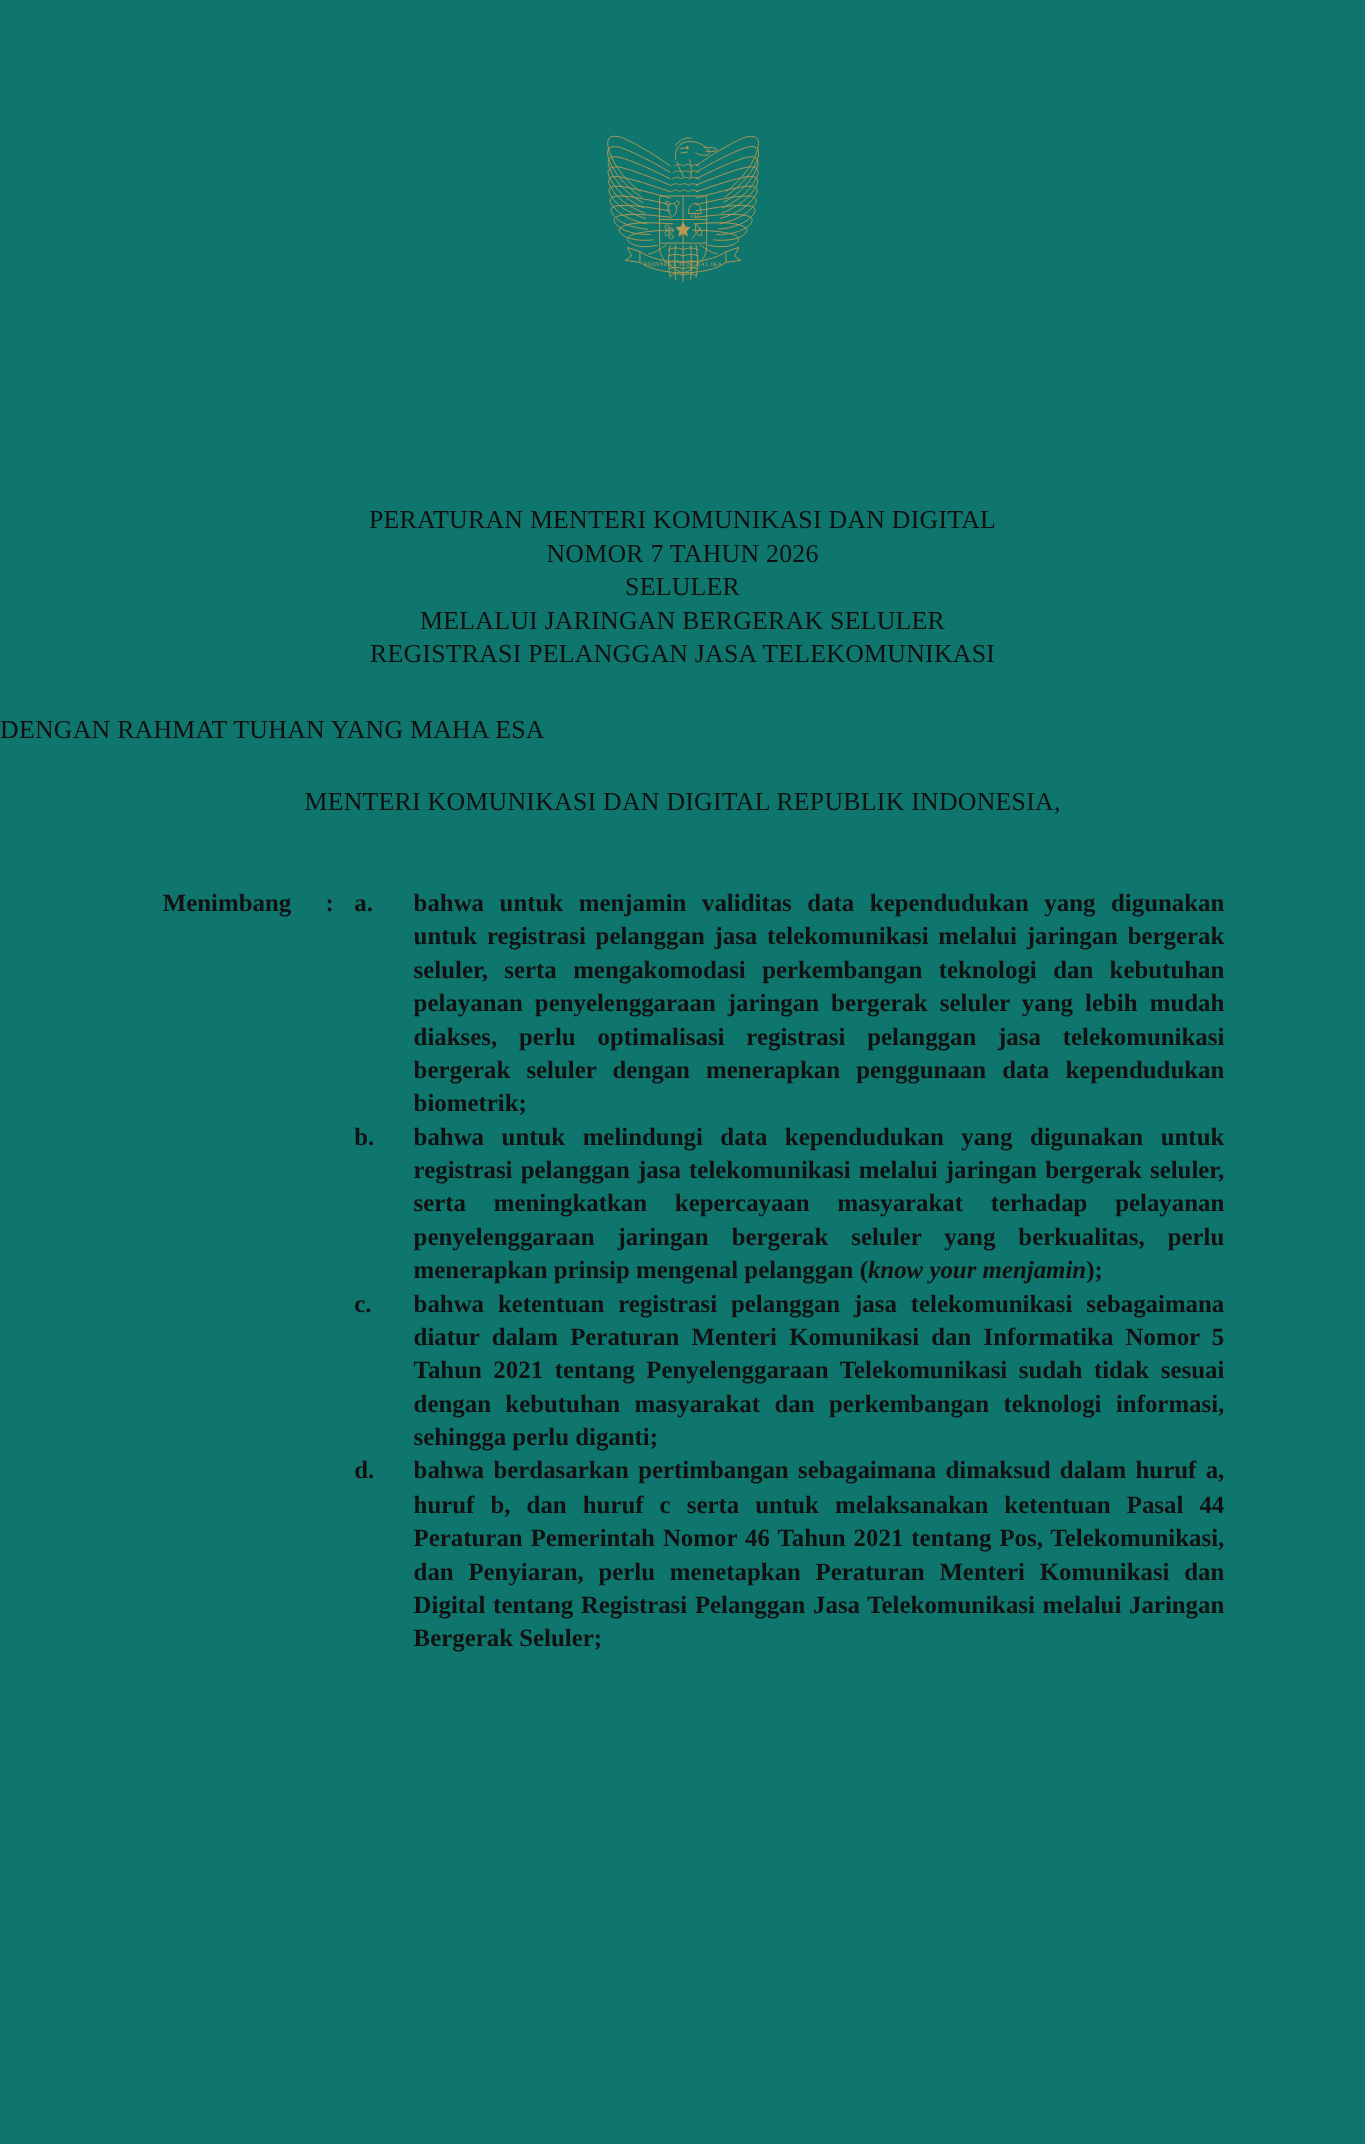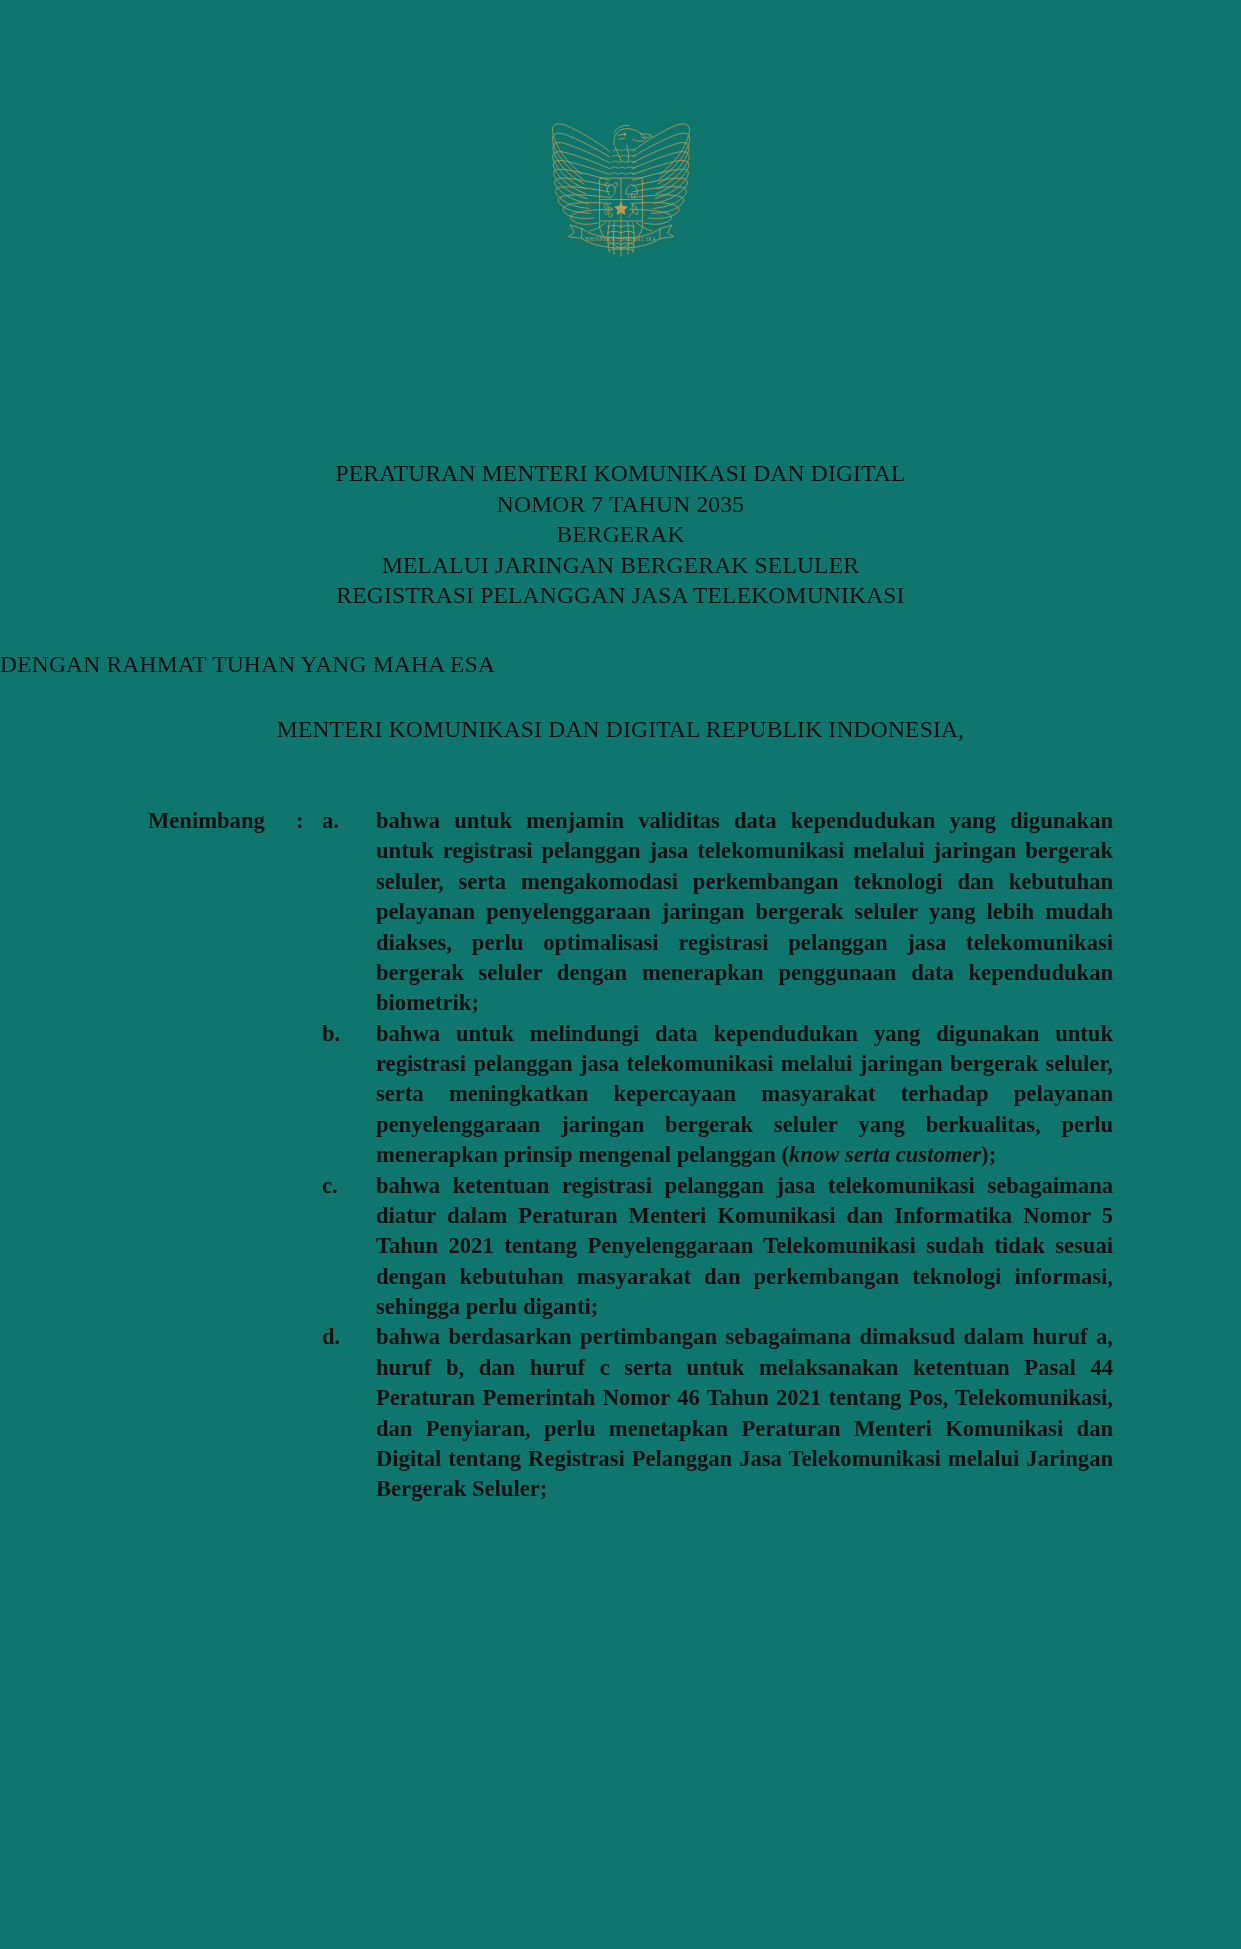--- a/index.html
+++ b/index.html
@@ -205,22 +205,22 @@
         <path d="M60 124 L48 120 L52 128 L46 132 L60 134"></path>
         <path d="M140 124 L152 120 L148 128 L154 132 L140 134"></path>
         <path d="M60 124 C78 137 122 137 140 124 L140 134 C122 147 78 147 60 134 Z"></path>
         <text x="100" y="137" font-size="5.2" fill="#b89a54" stroke="none" text-anchor="middle" font-family="'Liberation Serif', serif" letter-spacing="0.5">BHINNEKA TUNGGAL IKA</text>
       </g>
     </svg>
   </div>
 
   <div class="title-block">
     <span class="tline">PERATURAN MENTERI KOMUNIKASI DAN DIGITAL</span>
-    <span class="tline">NOMOR 7 TAHUN 2035</span>
-    <span class="tline">BERGERAK</span>
+    <span class="tline">NOMOR 7 TAHUN 2026</span>
+    <span class="tline">SELULER</span>
     <span class="tline">MELALUI JARINGAN BERGERAK SELULER</span>
     <span class="tline">REGISTRASI PELANGGAN JASA TELEKOMUNIKASI</span>
   </div>
 
   <div class="rahmat">DENGAN RAHMAT TUHAN YANG MAHA ESA</div>
 
   <div class="menteri-line">MENTERI KOMUNIKASI DAN DIGITAL REPUBLIK INDONESIA,</div>
 
   <div class="considering">
     <div class="considering-row">
@@ -228,21 +228,21 @@
       <div class="considering-colon">:</div>
       <div class="considering-items">
 
         <div class="item">
           <div class="item-marker">a.</div>
           <div class="item-text">bahwa untuk menjamin validitas data kependudukan yang digunakan untuk registrasi pelanggan jasa telekomunikasi melalui jaringan bergerak seluler, serta mengakomodasi perkembangan teknologi dan kebutuhan pelayanan penyelenggaraan jaringan bergerak seluler yang lebih mudah diakses, perlu optimalisasi registrasi pelanggan jasa telekomunikasi bergerak seluler dengan menerapkan penggunaan data kependudukan biometrik;</div>
         </div>
 
         <div class="item">
           <div class="item-marker">b.</div>
-          <div class="item-text"><span>bahwa untuk melindungi data kependudukan yang digunakan untuk registrasi pelanggan jasa telekomunikasi melalui jaringan bergerak seluler, serta meningkatkan kepercayaan masyarakat terhadap pelayanan penyelenggaraan jaringan bergerak seluler yang berkualitas, perlu menerapkan prinsip mengenal pelanggan (</span><em>know serta customer</em><span>);</span></div>
+          <div class="item-text"><span>bahwa untuk melindungi data kependudukan yang digunakan untuk registrasi pelanggan jasa telekomunikasi melalui jaringan bergerak seluler, serta meningkatkan kepercayaan masyarakat terhadap pelayanan penyelenggaraan jaringan bergerak seluler yang berkualitas, perlu menerapkan prinsip mengenal pelanggan (</span><em>know your menjamin</em><span>);</span></div>
         </div>
 
         <div class="item">
           <div class="item-marker">c.</div>
           <div class="item-text">bahwa ketentuan registrasi pelanggan jasa telekomunikasi sebagaimana diatur dalam Peraturan Menteri Komunikasi dan Informatika Nomor 5 Tahun 2021 tentang Penyelenggaraan Telekomunikasi sudah tidak sesuai dengan kebutuhan masyarakat dan perkembangan teknologi informasi, sehingga perlu diganti;</div>
         </div>
 
         <div class="item">
           <div class="item-marker">d.</div>
           <div class="item-text">bahwa berdasarkan pertimbangan sebagaimana dimaksud dalam huruf a, huruf b, dan huruf c serta untuk melaksanakan ketentuan Pasal 44 Peraturan Pemerintah Nomor 46 Tahun 2021 tentang Pos, Telekomunikasi, dan Penyiaran, perlu menetapkan Peraturan Menteri Komunikasi dan Digital tentang Registrasi Pelanggan Jasa Telekomunikasi melalui Jaringan Bergerak Seluler;</div>

